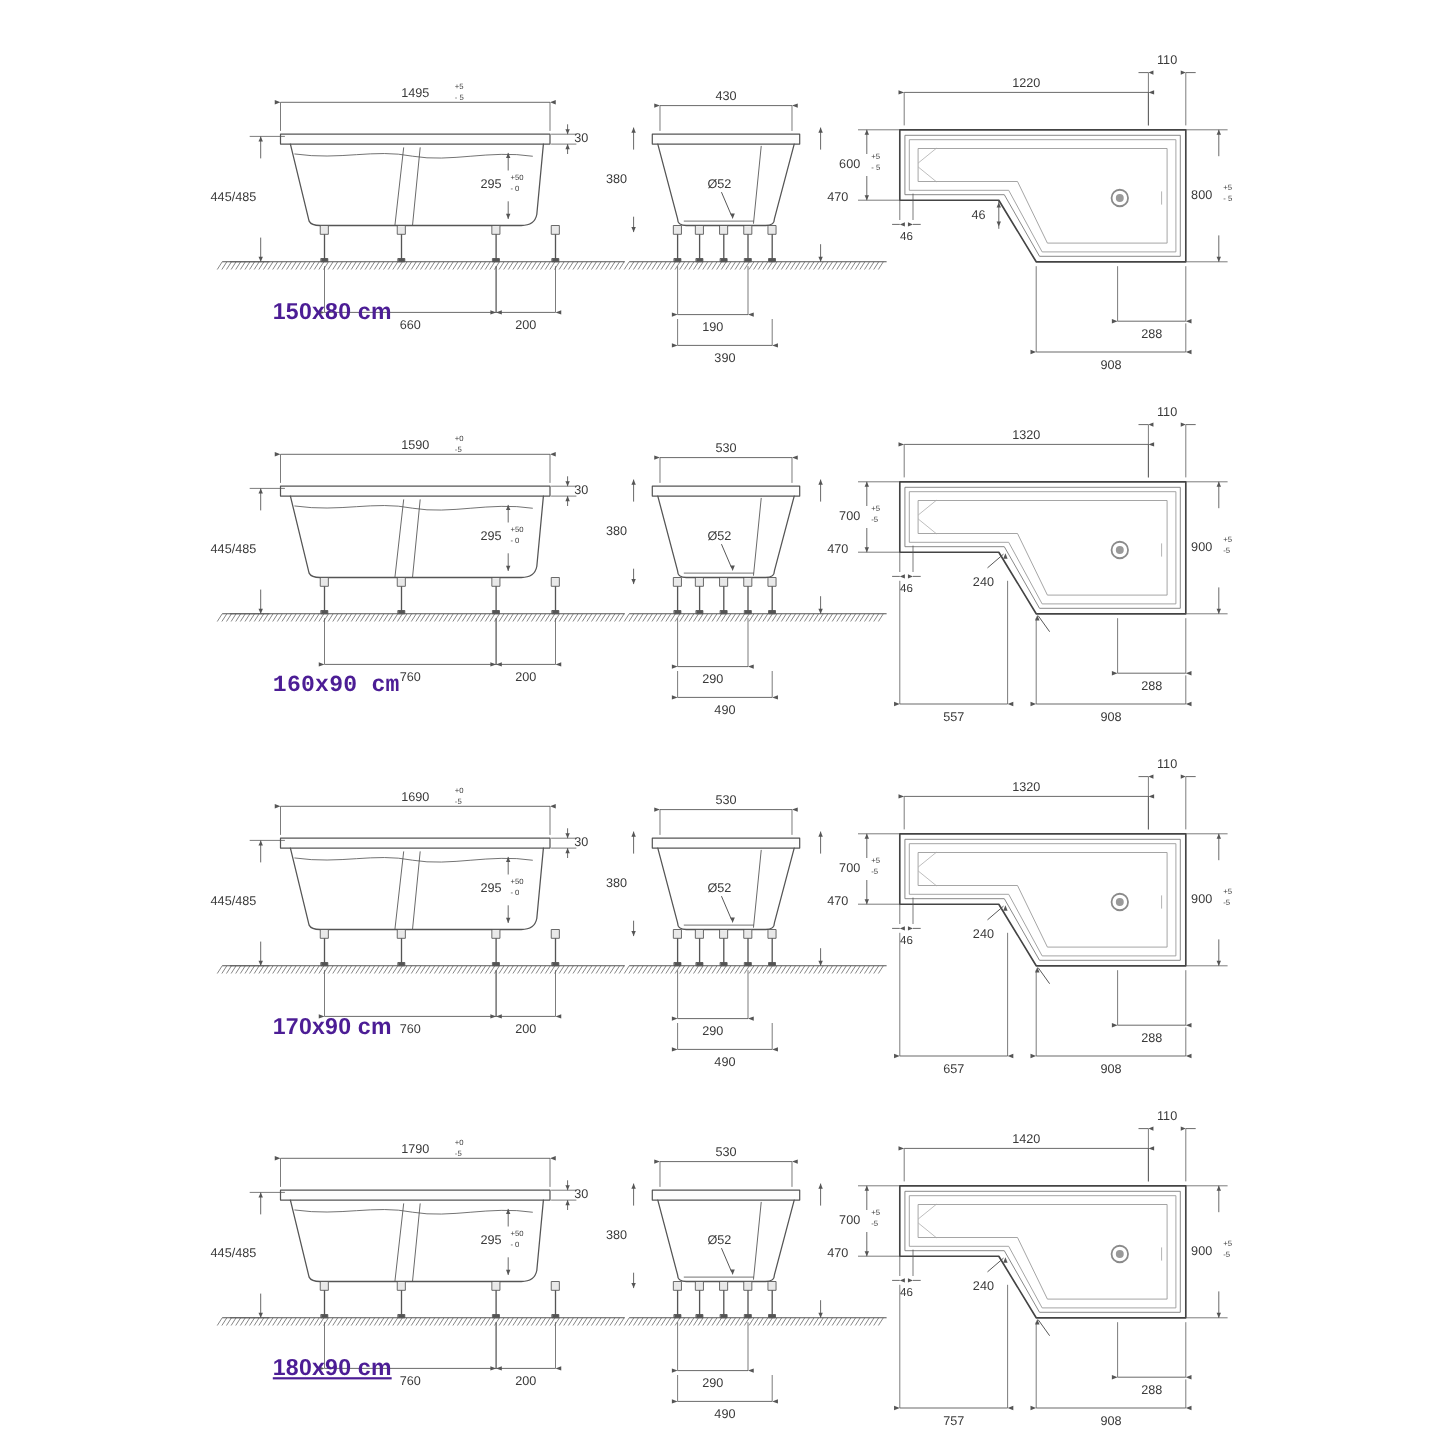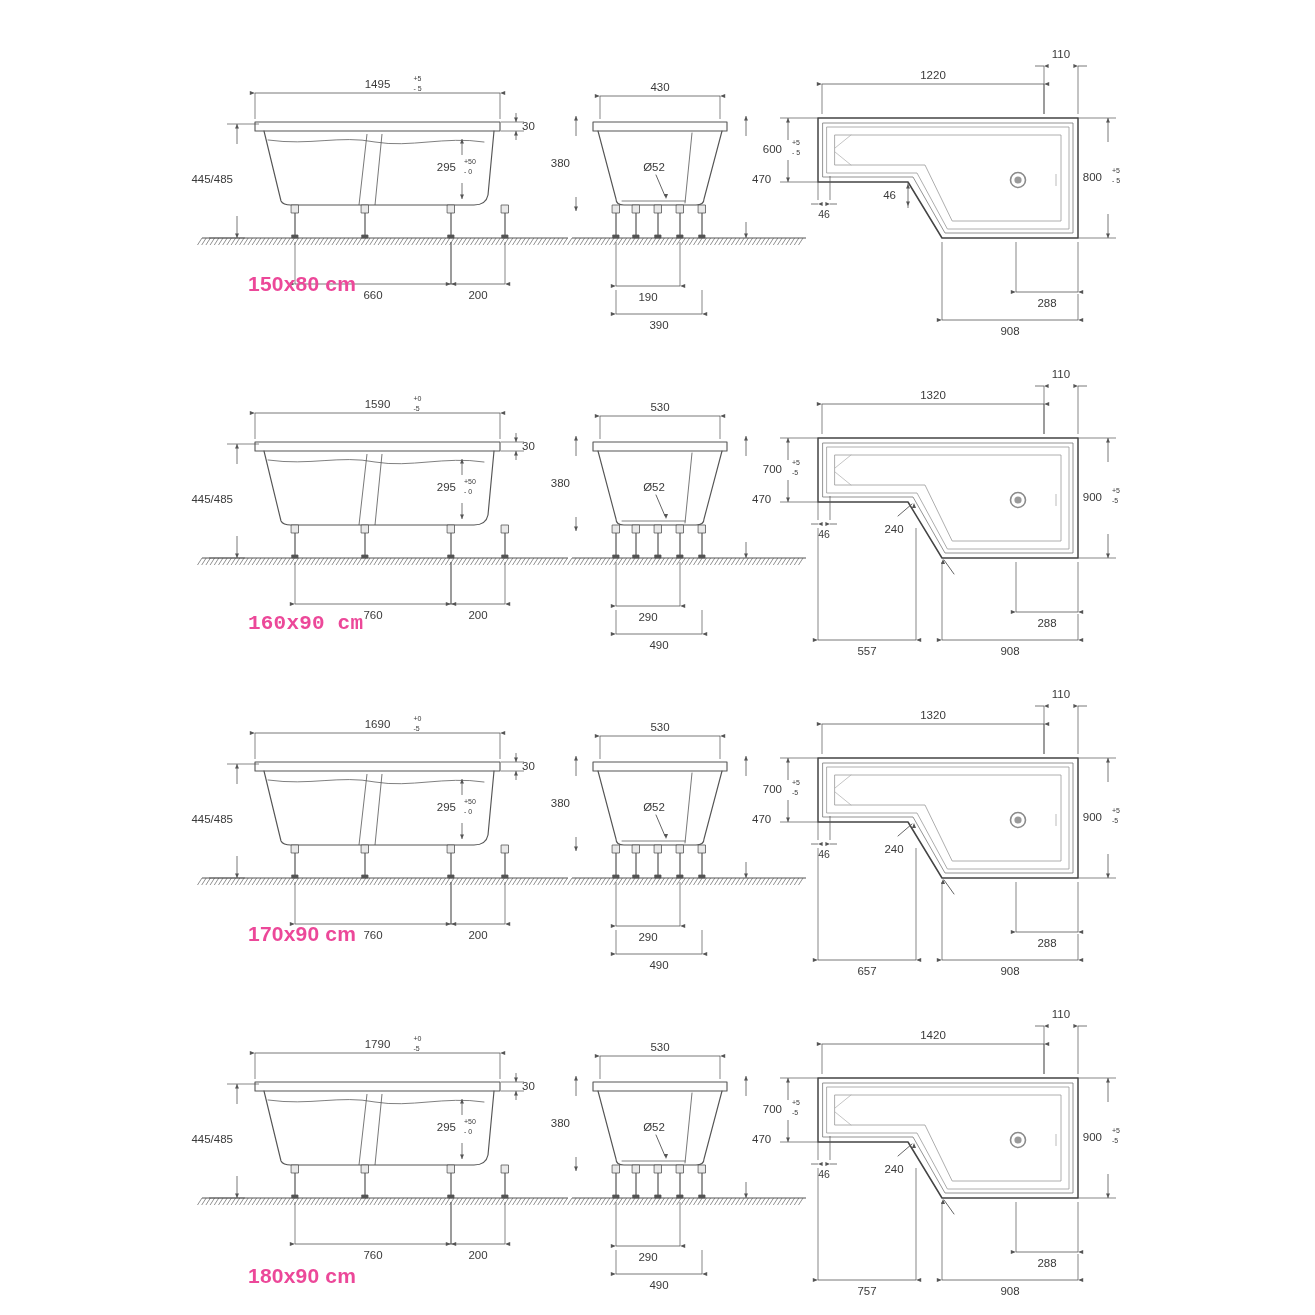--- a/index.html
+++ b/index.html
@@ -3,21 +3,21 @@
 <meta charset="utf-8">
 <style>
   html,body{margin:0;padding:0;background:#ffffff;}
   body{width:1315px;height:1315px;font-family:"Liberation Sans",sans-serif;color:#2b2b2b;overflow:hidden;}
   #sheet{position:relative;width:1315px;height:1315px;background:#fff;}
   .row{position:absolute;left:0;width:1315px;height:329px;}
   .pane{position:absolute;top:0;}
   .p-side{left:150px;width:420px;height:329px;}
   .p-end{left:568px;width:245px;height:329px;}
   .p-plan{left:760px;width:400px;height:329px;}
-  .sizelabel{position:absolute;font-weight:bold;font-size:21px;letter-spacing:.2px;color:#ec4899;}
+  .sizelabel{position:absolute;font-weight:bold;font-size:21px;letter-spacing:.2px;color:#4c1d95;}
   svg{display:block;overflow:visible;}
   .dimtext{font-family:"Liberation Sans",sans-serif;font-size:11.5px;fill:#3a3a3a;}
   .dimtext.sm{font-size:7px;}
   .dimtext.md{font-size:10.5px;}
   text{dominant-baseline:middle;}
 </style>
 </head>
 <body>
 
 <div id="sheet">
@@ -1656,14 +1656,14 @@
             <line x1="58" y1="208" x2="58" y2="320" stroke="#555555" stroke-width="0.7" stroke-linecap="butt"></line>
             <line x1="156" y1="208" x2="156" y2="320" stroke="#555555" stroke-width="0.7" stroke-linecap="butt"></line>
             <line x1="58" y1="320" x2="156" y2="320" stroke="#555555" stroke-width="0.8" stroke-linecap="butt"></line>
             <path d="M58,320 L52.8,318 L52.8,322 Z" fill="#555555" stroke="none"></path>
             <path d="M156,320 L161.2,318 L161.2,322 Z" fill="#555555" stroke="none"></path>
             <text x="107" y="332" class="dimtext " text-anchor="middle">757</text>
           </g>
         </svg>
       </div>
     </div>
-    <div class="sizelabel" style="left: 248px; top: 1264px;">180x90 cm</div>
+    <div class="sizelabel" style="left: 248px; top: 1232px; text-decoration: underline;">180x90 cm</div>
   </div>
 
 </body></html>

